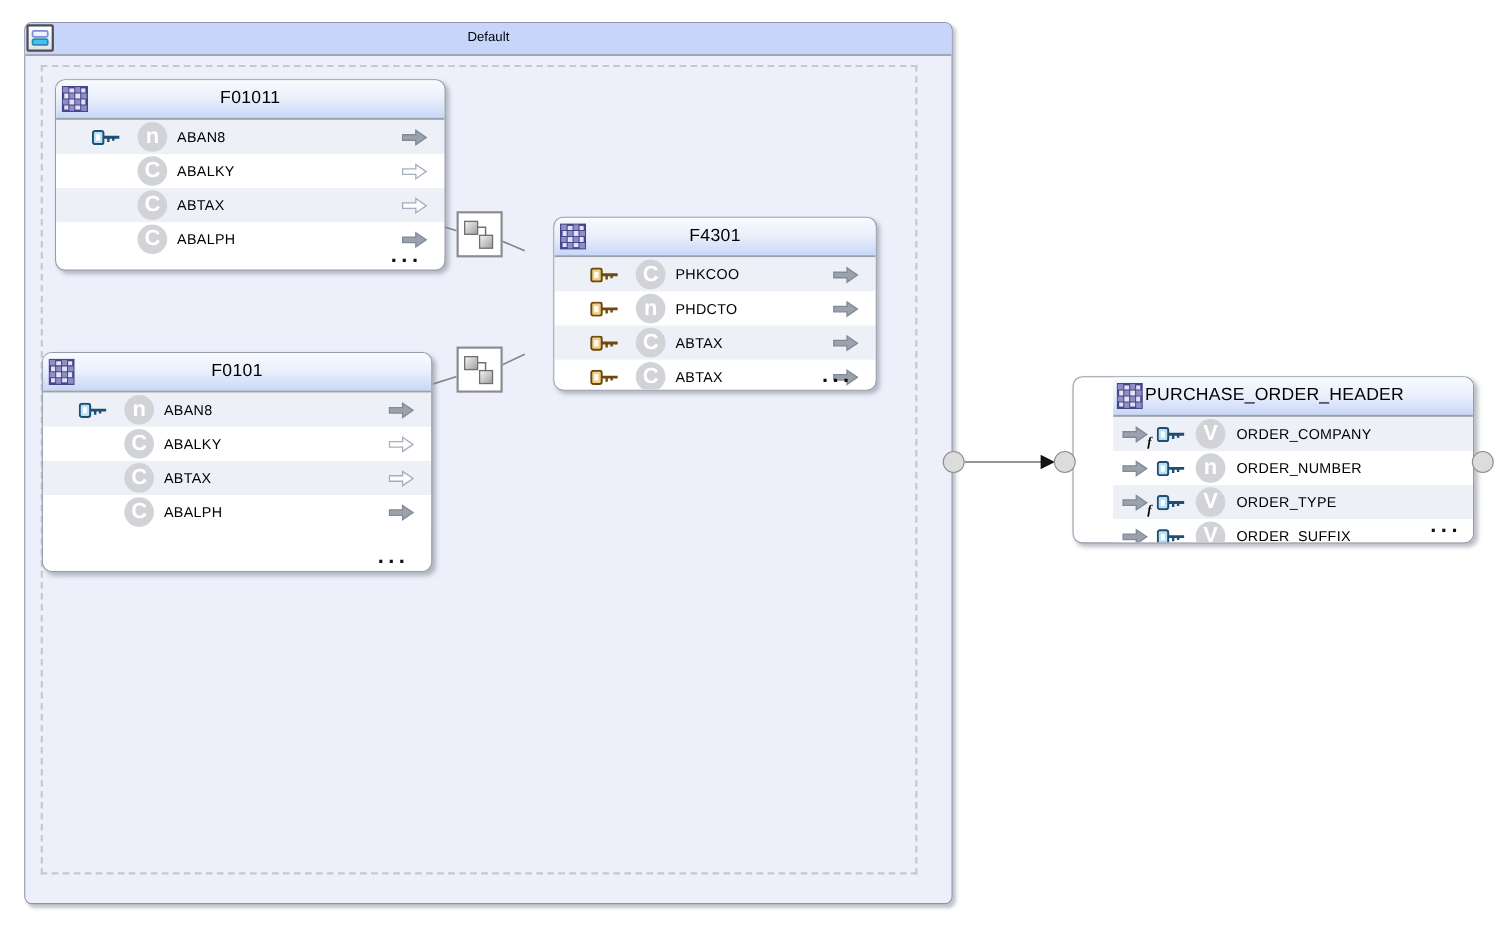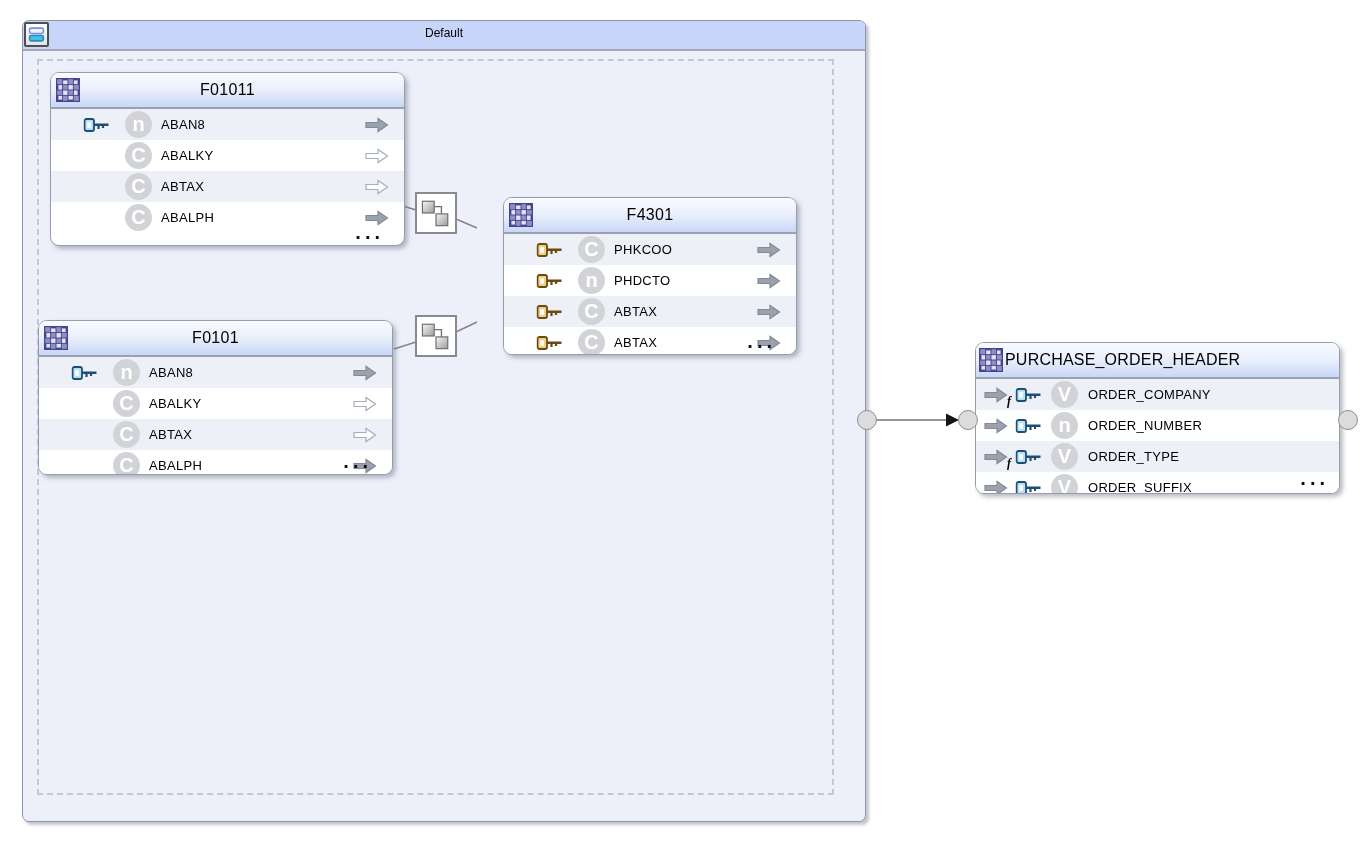--- a/index.html
+++ b/index.html
@@ -259,21 +259,21 @@
         <span class="out-arrow">
             <svg class="arrow arrow-solid" viewBox="0 0 24 16">
               <use href="#sym-arrow"></use>
             </svg>
           </span>
       </div>
     </div>
     <span class="more-dots dots-src">...</span>
   </div>
 
-  <div class="dtable" style="left:38px;top:320px;width:355px;height:155px;">
+  <div class="dtable" style="left:38px;top:320px;width:355px;height:200px;">
     <div class="dtable-header">
       <span class="tbl-ic">
           <svg width="24" height="24" viewBox="0 0 20 20">
             <use href="#sym-table"></use>
           </svg>
         </span>
       <span class="title-center">F0101</span>
     </div>
     <div class="dtable-body">
       <div class="drow alt">
@@ -328,21 +328,21 @@
     <svg width="38" height="38" viewBox="0 0 42 42">
         <use href="#sym-join"></use>
       </svg>
   </div>
   <div class="join-box" style="left:415px;top:315px;">
     <svg width="38" height="38" viewBox="0 0 42 42">
         <use href="#sym-join"></use>
       </svg>
   </div>
 
-  <div class="dtable" style="left:975px;top:342px;width:365px;height:152px;">
+  <div class="dtable" style="left:975px;top:342px;width:365px;height:152px;padding-left:36px;">
     <div class="dtable-header">
       <span class="tbl-ic" style="margin-left:3px;">
           <svg width="24" height="24" viewBox="0 0 20 20">
             <use href="#sym-table"></use>
           </svg>
         </span>
       <span class="title-left">PURCHASE_ORDER_HEADER</span>
     </div>
     <div class="dtable-body">
       <div class="drow alt">

